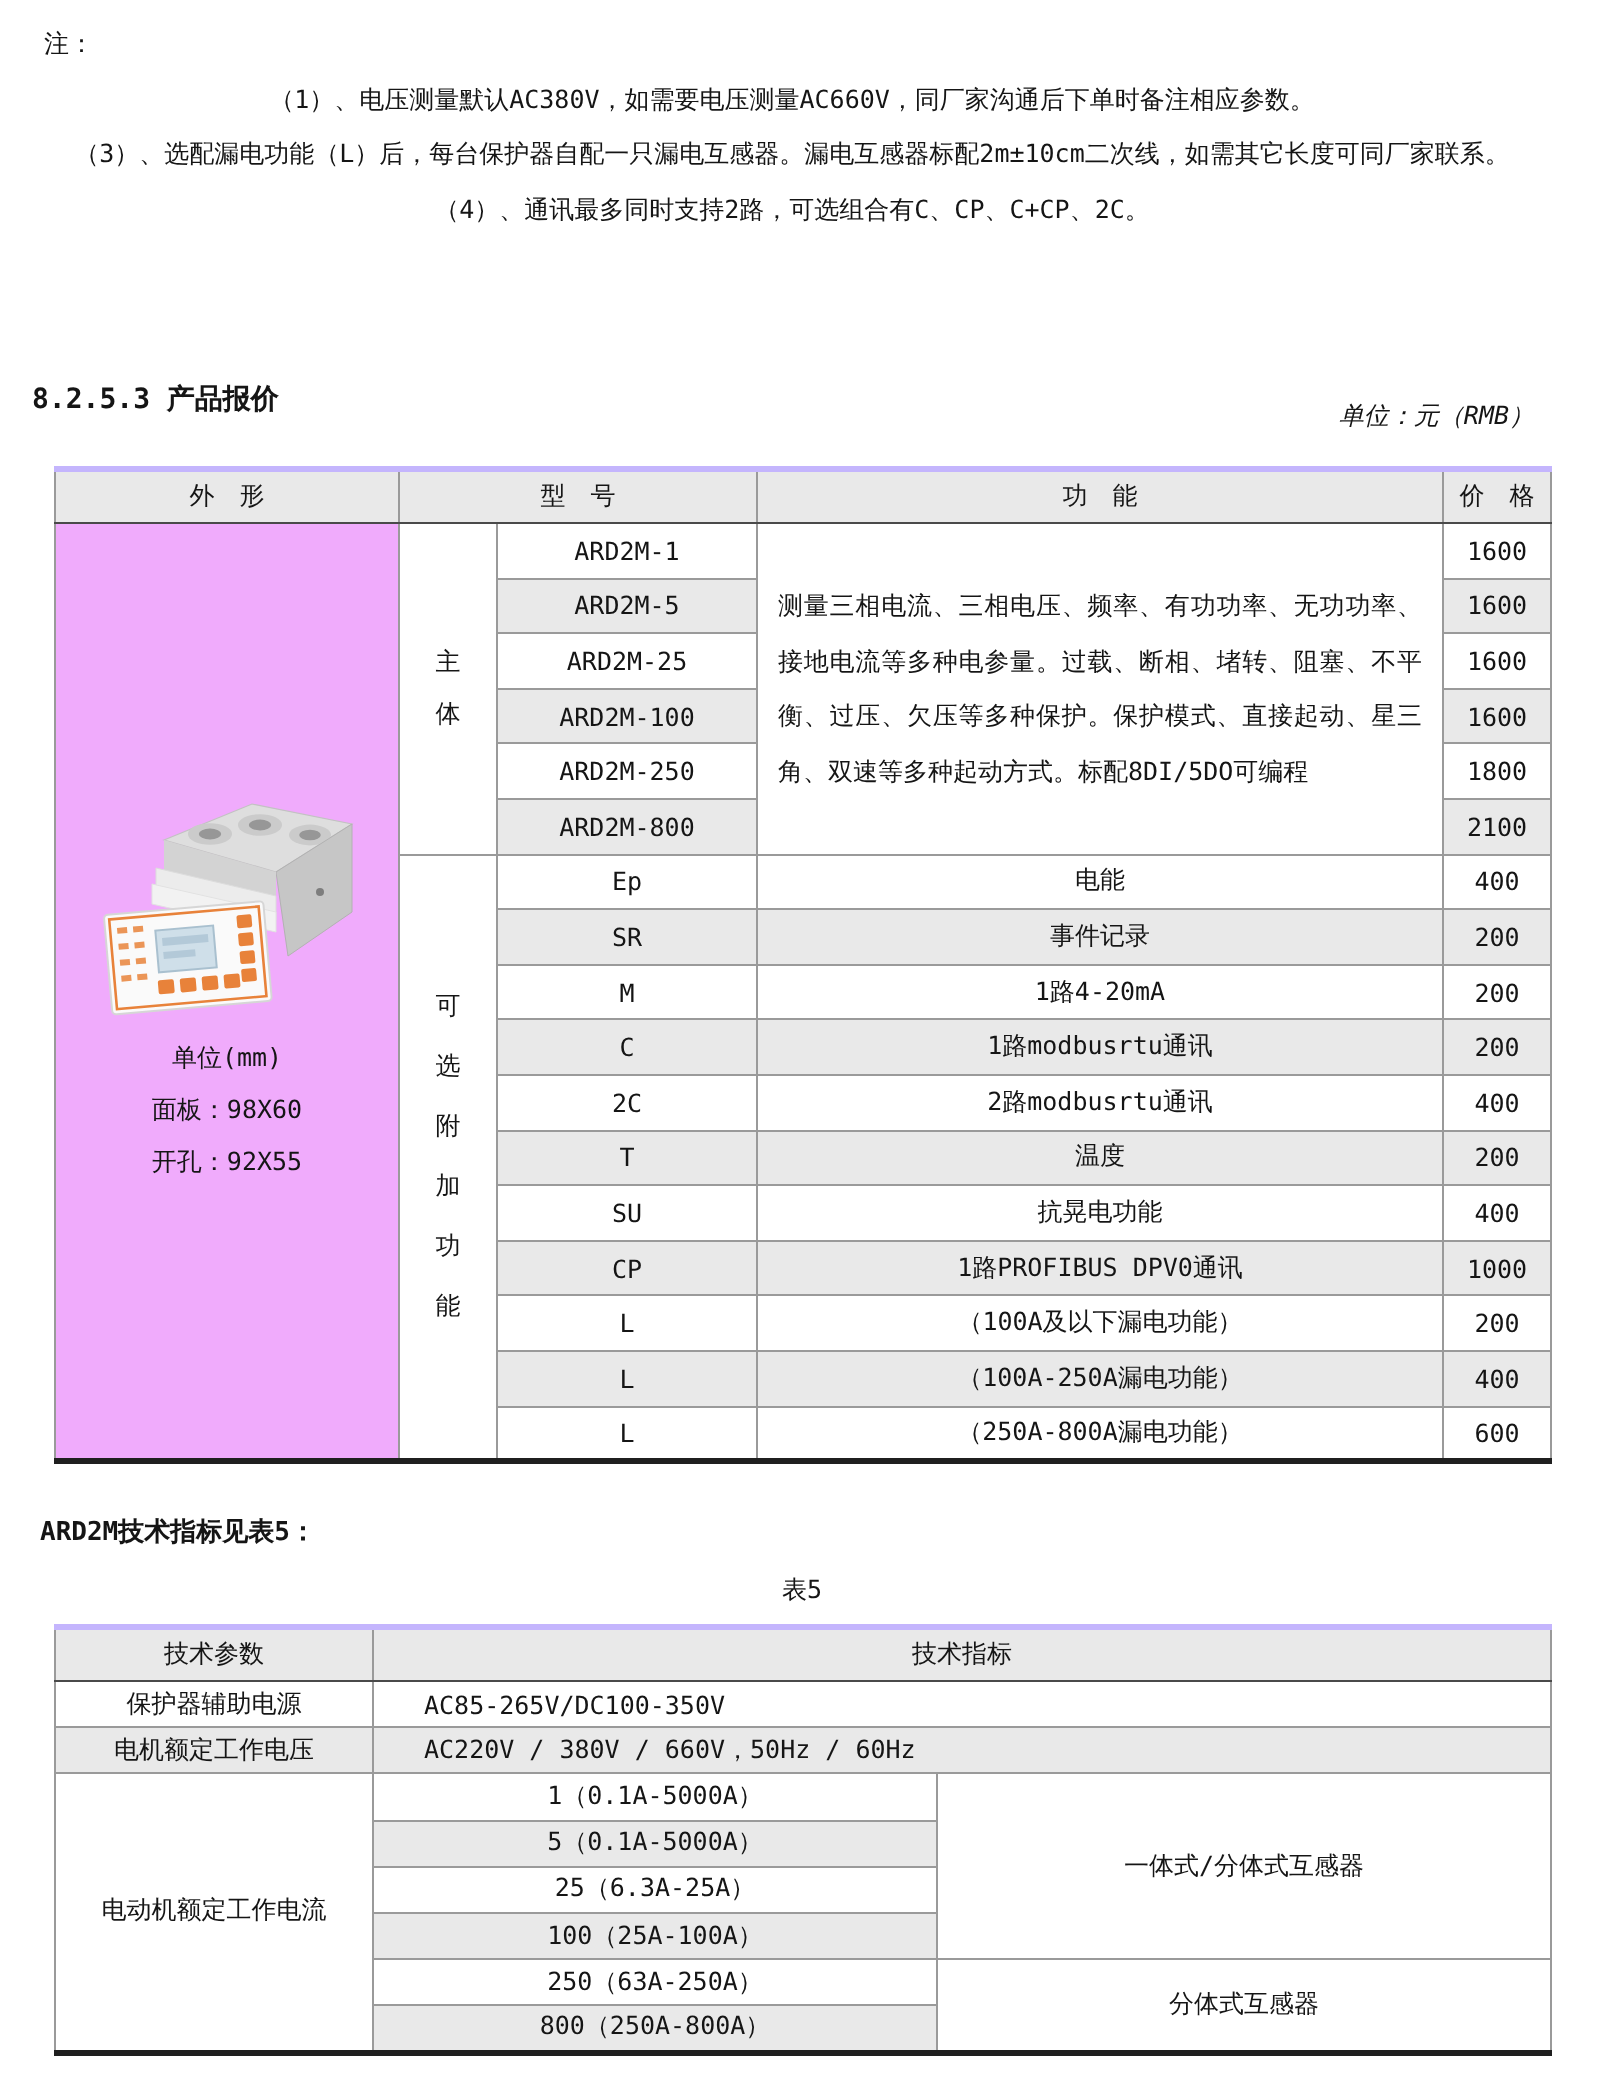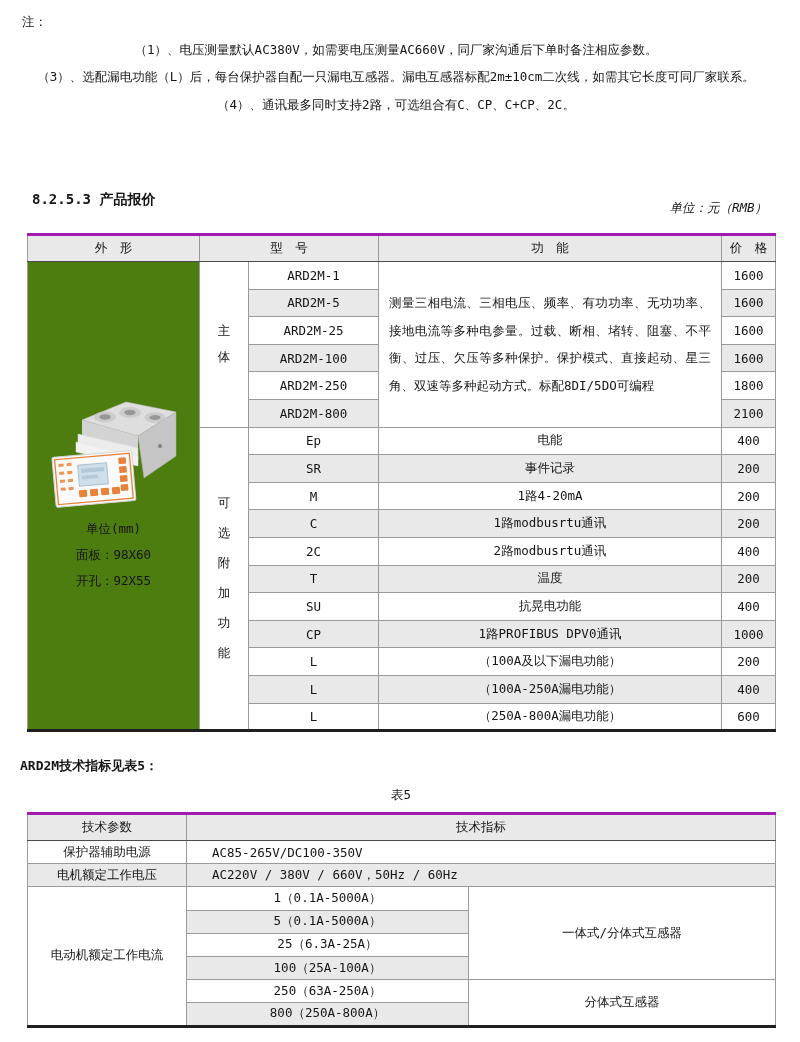--- a/index.html
+++ b/index.html
@@ -10,35 +10,35 @@
     color:#151515; font-size:12.5px;
   }
   .abs { position:absolute; }
 
   
   #notes { top:8px; left:8px; width:776px; line-height:27.6px; }
   #notes .note-title { padding-left:14px; }
   #notes p { margin:0;text-align:center; }
 
   
-  #section-title { top:191px; left:32px; font-size:14px; font-weight:bold; }
+  #section-title { top:191px; left:16px; font-size:14px; font-weight:bold; }
   #unit-label { top:200px; right:33px; font-size:12.5px;font-style:italic; }
 
   
   table { border-collapse:collapse; table-layout:fixed; width:748px;
-          border-top:3px solid #a21caf; border-bottom:3px solid #1f1f1f; }
+          border-top:3px solid #c4b5fd; border-bottom:3px solid #1f1f1f; }
   td { border:1px solid #9a9a9a; text-align:center; vertical-align:middle;
        font-size:12.5px; overflow:hidden; }
   .hdr td { background:#e9e9e9; border-bottom:1.5px solid #4a4a4a; height:27px; }
   .g { background:#e9e9e9; }
 
   
   #price-table { top:233px; left:27px; }
   #price-table tr.body-row { height:27.6px; }
-  #price-table td.shape-cell { background:#4d7c0f; vertical-align:middle; }
+  #price-table td.shape-cell { background:#f0abfc; vertical-align:middle; }
   .shape-inner { display:flex; flex-direction:column; align-items:center; gap:2px; }
   .shape-dims { line-height:26px; text-align:center; }
   td.vcell { background:#fff; }
   .vtext { width:1.1em; margin:0 auto; word-break:break-all; text-align:center; }
   .v-main { line-height:26px; }
   .v-addon { line-height:30px; }
   td.func-merged { background:#fff; text-align:justify; padding:6px 10px;
                    line-height:27.4px; }
 
   

